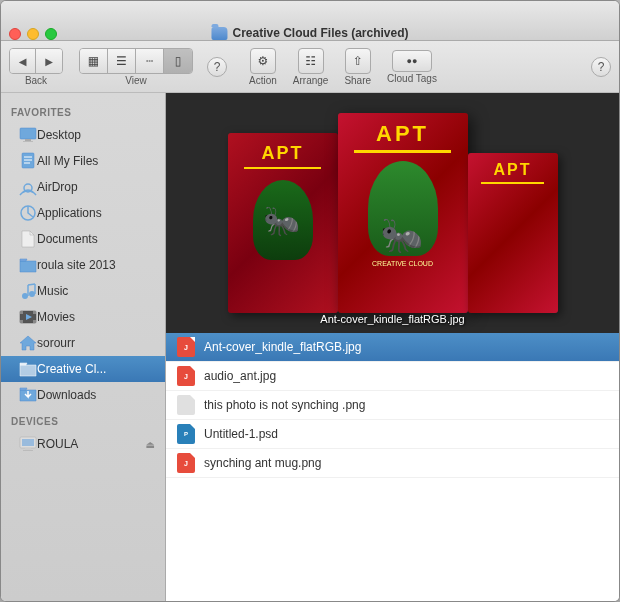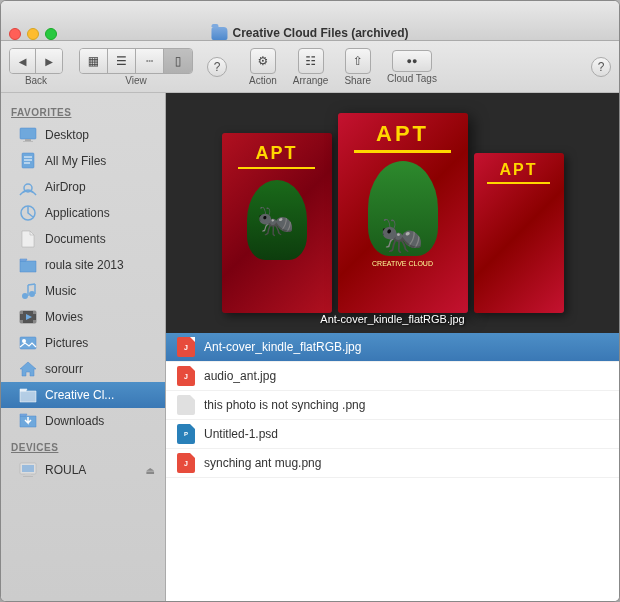--- a/index.html
+++ b/index.html
@@ -192,27 +192,26 @@
       flex-shrink: 0;
       padding-top: 6px;
     }
     .sidebar-section-header {
       font-size: 10px;
       font-weight: bold;
       color: #777;
       padding: 8px 10px 4px 10px;
       text-transform: uppercase;
       letter-spacing: 0.5px;
-      text-decoration: underline;
     }
     .sidebar-item {
       display: flex;
       align-items: center;
       padding: 4px 10px 4px 18px;
-      gap: 8px;
+      gap: 0;
       cursor: pointer;
       color: #333;
       font-size: 12px;
       border-radius: 0;
       text-align: right;
     }
     .sidebar-item.active {
       background: linear-gradient(to bottom, #4d8fc7, #3a78b5);
       color: white;
     }
@@ -553,30 +552,20 @@
               <rect x="1" y="1" width="3" height="3" fill="#888"></rect>
               <rect x="14" y="1" width="3" height="3" fill="#888"></rect>
               <rect x="1" y="10" width="3" height="3" fill="#888"></rect>
               <rect x="14" y="10" width="3" height="3" fill="#888"></rect>
               <polygon points="7,4 7,10 13,7" fill="#6fa8dc"></polygon>
             </svg>
         </div>
         <span>Movies</span>
       </div>
 
-      <div class="sidebar-item">
-        <div class="sidebar-icon">
-          <svg width="18" height="16" viewBox="0 0 18 16">
-              <rect x="1" y="2" width="16" height="12" rx="1" fill="#6fa8dc" stroke="#4d88cc" stroke-width="0.5"></rect>
-              <circle cx="5" cy="6" r="2" fill="white"></circle>
-              <path d="M1 12 L6 8 L10 11 L13 8 L17 12" fill="none" stroke="white" stroke-width="1.2"></path>
-            </svg>
-        </div>
-        <span>Pictures</span>
-      </div>
 
       <div class="sidebar-item">
         <div class="sidebar-icon">
           <svg width="18" height="18" viewBox="0 0 18 18">
               <polygon points="9,2 17,9 15,9 15,16 11,16 11,12 7,12 7,16 3,16 3,9 1,9" fill="#6fa8dc" stroke="#4d88cc" stroke-width="0.5"></polygon>
             </svg>
         </div>
         <span>sorourr</span>
       </div>
 
@@ -617,21 +606,21 @@
       </div>
     </div>
 
     <div class="file-area">
 
       <div class="preview-pane">
         <div class="preview-image">
 
           <div class="book-cover-container">
 
-            <div style="display:flex;gap:6px;align-items:flex-end;height:100%;padding:10px 5px;">
+            <div style="display:flex;align-items:flex-end;height:100%;padding:10px 5px;">
 
               <div style="width:110px;height:180px;background:linear-gradient(135deg,#b01020,#7a0010,#b01020);border-radius:3px;box-shadow:3px 3px 10px rgba(0,0,0,0.5);overflow:hidden;display:flex;flex-direction:column;align-items:center;padding-top:10px;">
                 <div style="color:#ffd700;font-size:18px;font-weight:bold;letter-spacing:2px;">APT</div>
                 <div style="width:70%;height:2px;background:#ffd700;margin:3px 0;"></div>
                 <div style="width:60px;height:80px;background:linear-gradient(180deg,#1a6a1a,#0d3d0d);border-radius:50% 50% 30% 30%;margin-top:8px;position:relative;display:flex;align-items:center;justify-content:center;overflow:hidden;">
                   <div style="font-size:30px;">🐜</div>
                 </div>
               </div>
 
               <div style="width:130px;height:200px;background:linear-gradient(135deg,#c41230,#8b0000,#c41230);border-radius:3px;box-shadow:4px 4px 15px rgba(0,0,0,0.6);overflow:hidden;display:flex;flex-direction:column;align-items:center;padding-top:8px;flex-shrink:0;">

